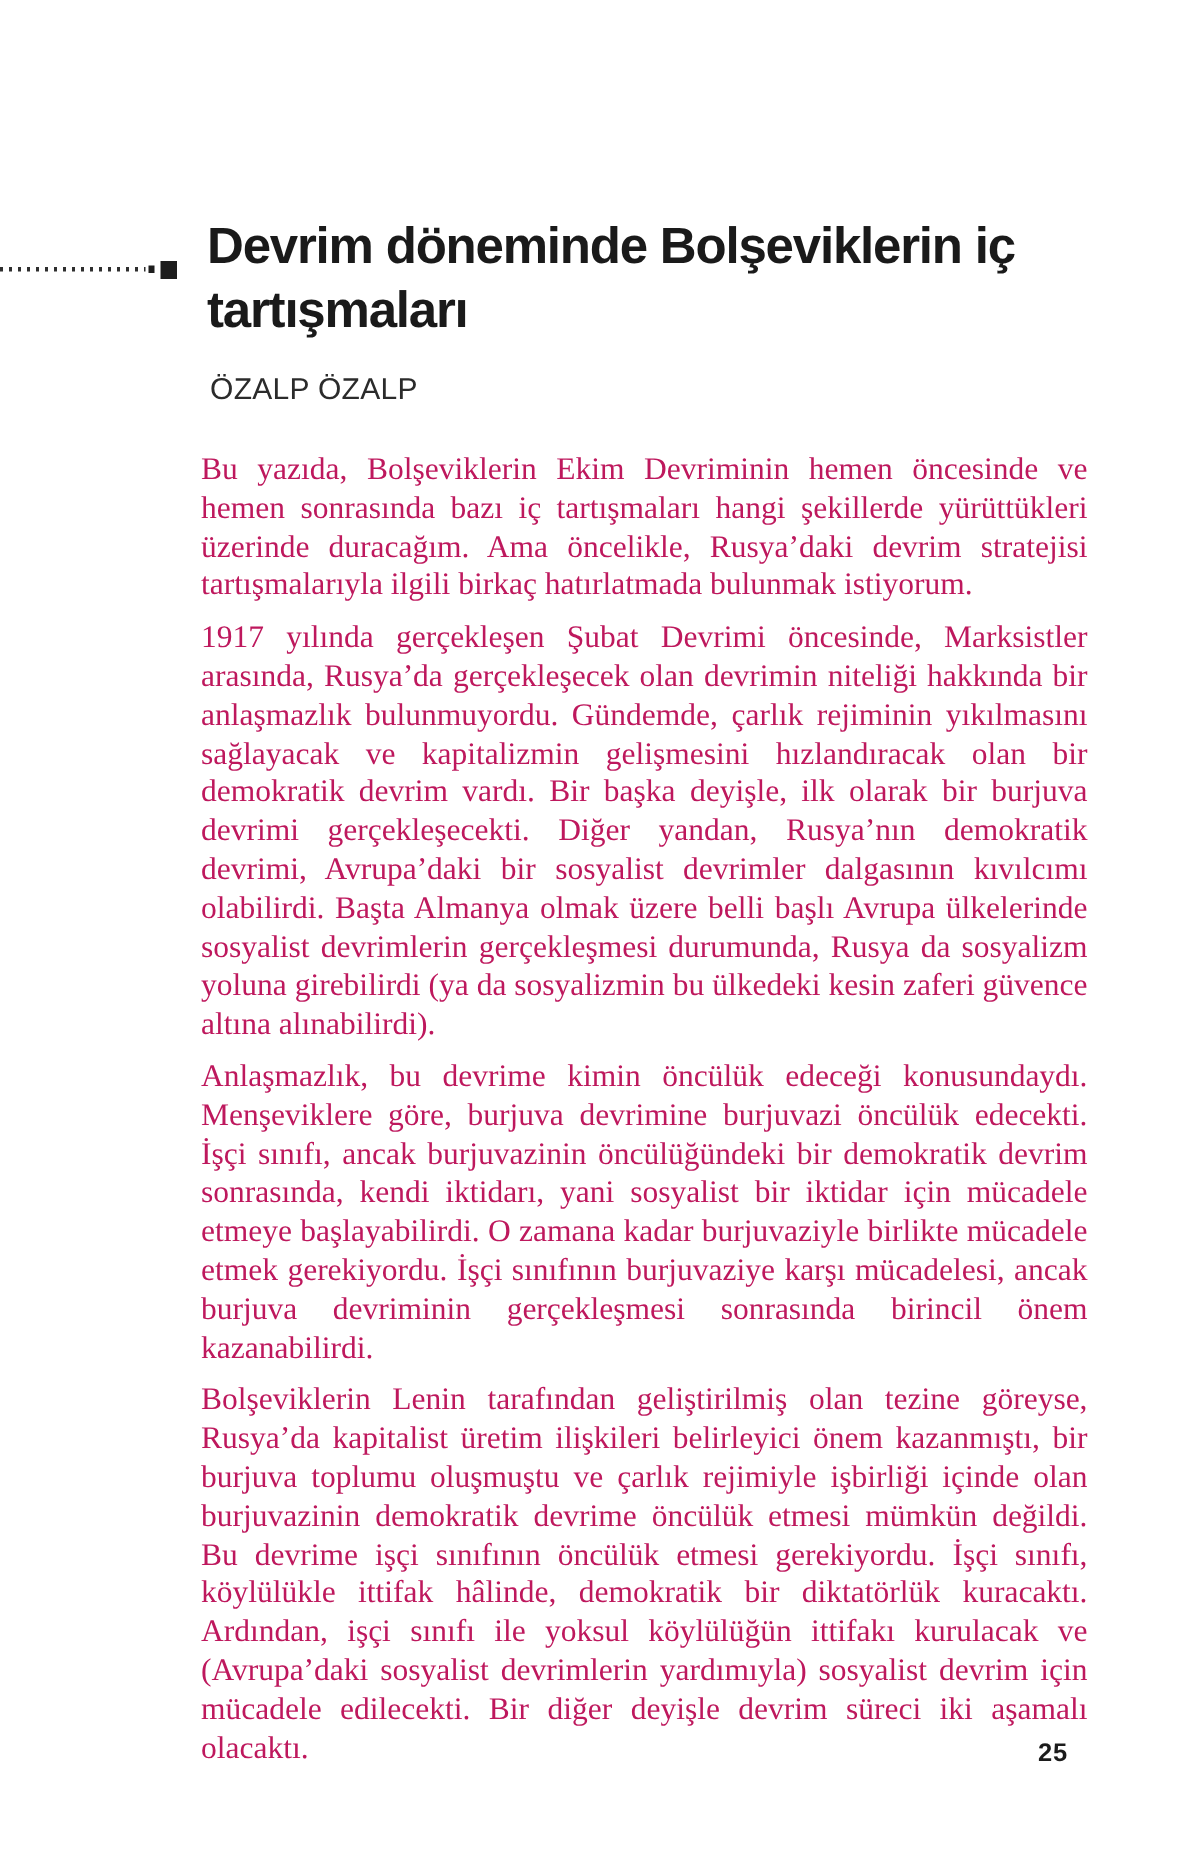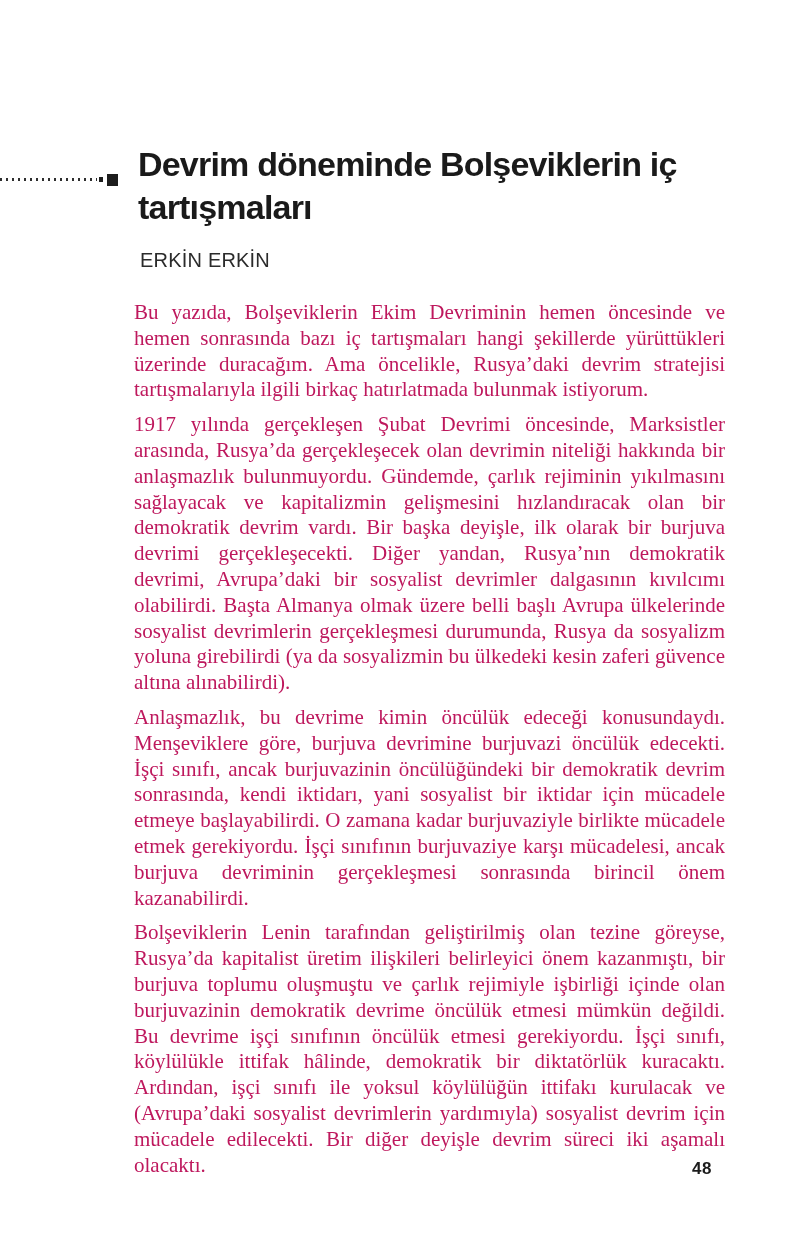--- a/index.html
+++ b/index.html
@@ -96,24 +96,24 @@
 <body>
 
 <div class="page">
 
   <div class="dotted-rule"></div>
   <div class="sq-small"></div>
   <div class="sq-big"></div>
 
   <h1 class="title">Devrim döneminde Bolşeviklerin iç tartışmaları</h1>
 
-  <div class="author">ERKİN ERKİN</div>
+  <div class="author">ÖZALP ÖZALP</div>
 
   <div class="body-text">
     <p>Bu yazıda, Bolşeviklerin Ekim Devriminin hemen öncesinde ve hemen sonrasında bazı iç tartışmaları hangi şekillerde yürüttükleri üzerinde duracağım. Ama öncelikle, Rusya’daki devrim stratejisi tartışmalarıyla ilgili birkaç hatırlatmada bulunmak istiyorum.</p>
     <p>1917 yılında gerçekleşen Şubat Devrimi öncesinde, Marksistler arasında, Rusya’da gerçekleşecek olan devrimin niteliği hakkında bir anlaşmazlık bulunmuyordu. Gündemde, çarlık rejiminin yıkılmasını sağlayacak ve kapitalizmin gelişmesini hızlandıracak olan bir demokratik devrim vardı. Bir başka deyişle, ilk olarak bir burjuva devrimi gerçekleşecekti. Diğer yandan, Rusya’nın demokratik devrimi, Avrupa’daki bir sosyalist devrimler dalgasının kıvılcımı olabilirdi. Başta Almanya olmak üzere belli başlı Avrupa ülkelerinde sosyalist devrimlerin gerçekleşmesi durumunda, Rusya da sosyalizm yoluna girebilirdi (ya da sosyalizmin bu ülkedeki kesin zaferi güvence altına alınabilirdi).</p>
     <p>Anlaşmazlık, bu devrime kimin öncülük edeceği konusundaydı. Menşeviklere göre, burjuva devrimine burjuvazi öncülük edecekti. İşçi sınıfı, ancak burjuvazinin öncülüğündeki bir demokratik devrim sonrasında, kendi iktidarı, yani sosyalist bir iktidar için mücadele etmeye başlayabilirdi. O zamana kadar burjuvaziyle birlikte mücadele etmek gerekiyordu. İşçi sınıfının burjuvaziye karşı mücadelesi, ancak burjuva devriminin gerçekleşmesi sonrasında birincil önem kazanabilirdi.</p>
     <p>Bolşeviklerin Lenin tarafından geliştirilmiş olan tezine göreyse, Rusya’da kapitalist üretim ilişkileri belirleyici önem kazanmıştı, bir burjuva toplumu oluşmuştu ve çarlık rejimiyle işbirliği içinde olan burjuvazinin demokratik devrime öncülük etmesi mümkün değildi. Bu devrime işçi sınıfının öncülük etmesi gerekiyordu. İşçi sınıfı, köylülükle ittifak hâlinde, demokratik bir diktatörlük kuracaktı. Ardından, işçi sınıfı ile yoksul köylülüğün ittifakı kurulacak ve (Avrupa’daki sosyalist devrimlerin yardımıyla) sosyalist devrim için mücadele edilecekti. Bir diğer deyişle devrim süreci iki aşamalı olacaktı.</p>
   </div>
 
-  <div class="page-number">48</div>
+  <div class="page-number">25</div>
 
 </div>
 
 </body></html>

